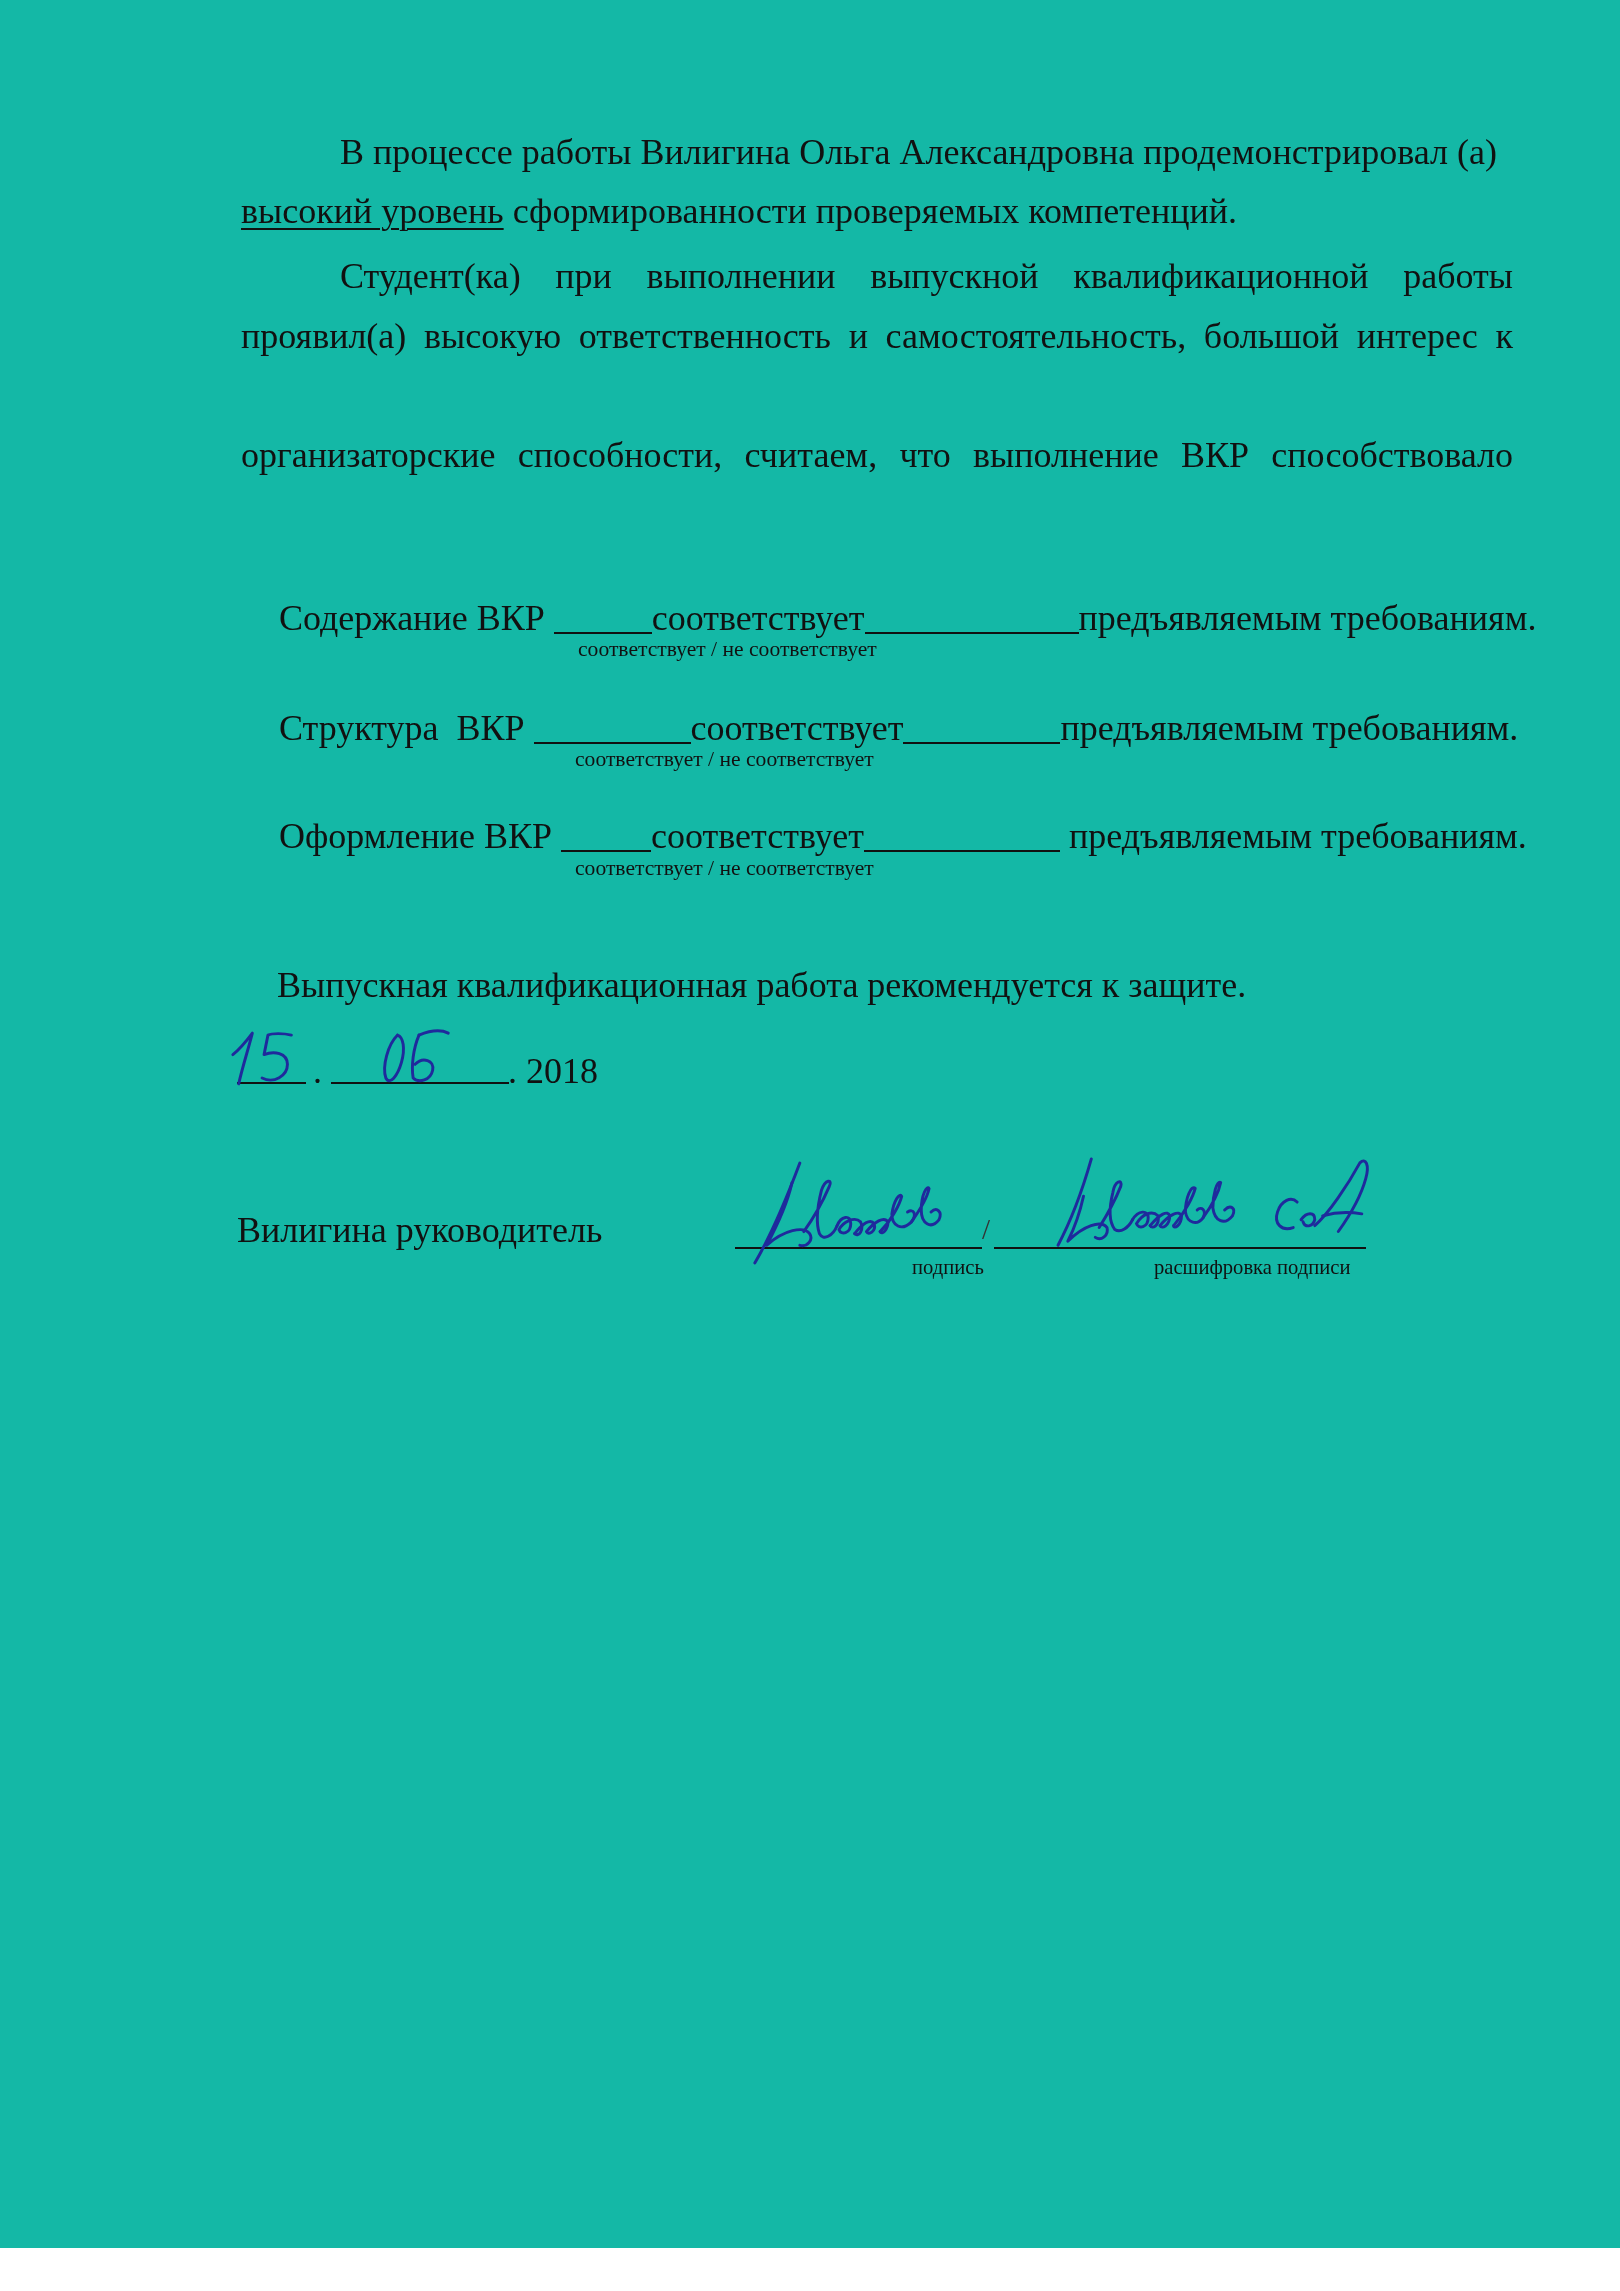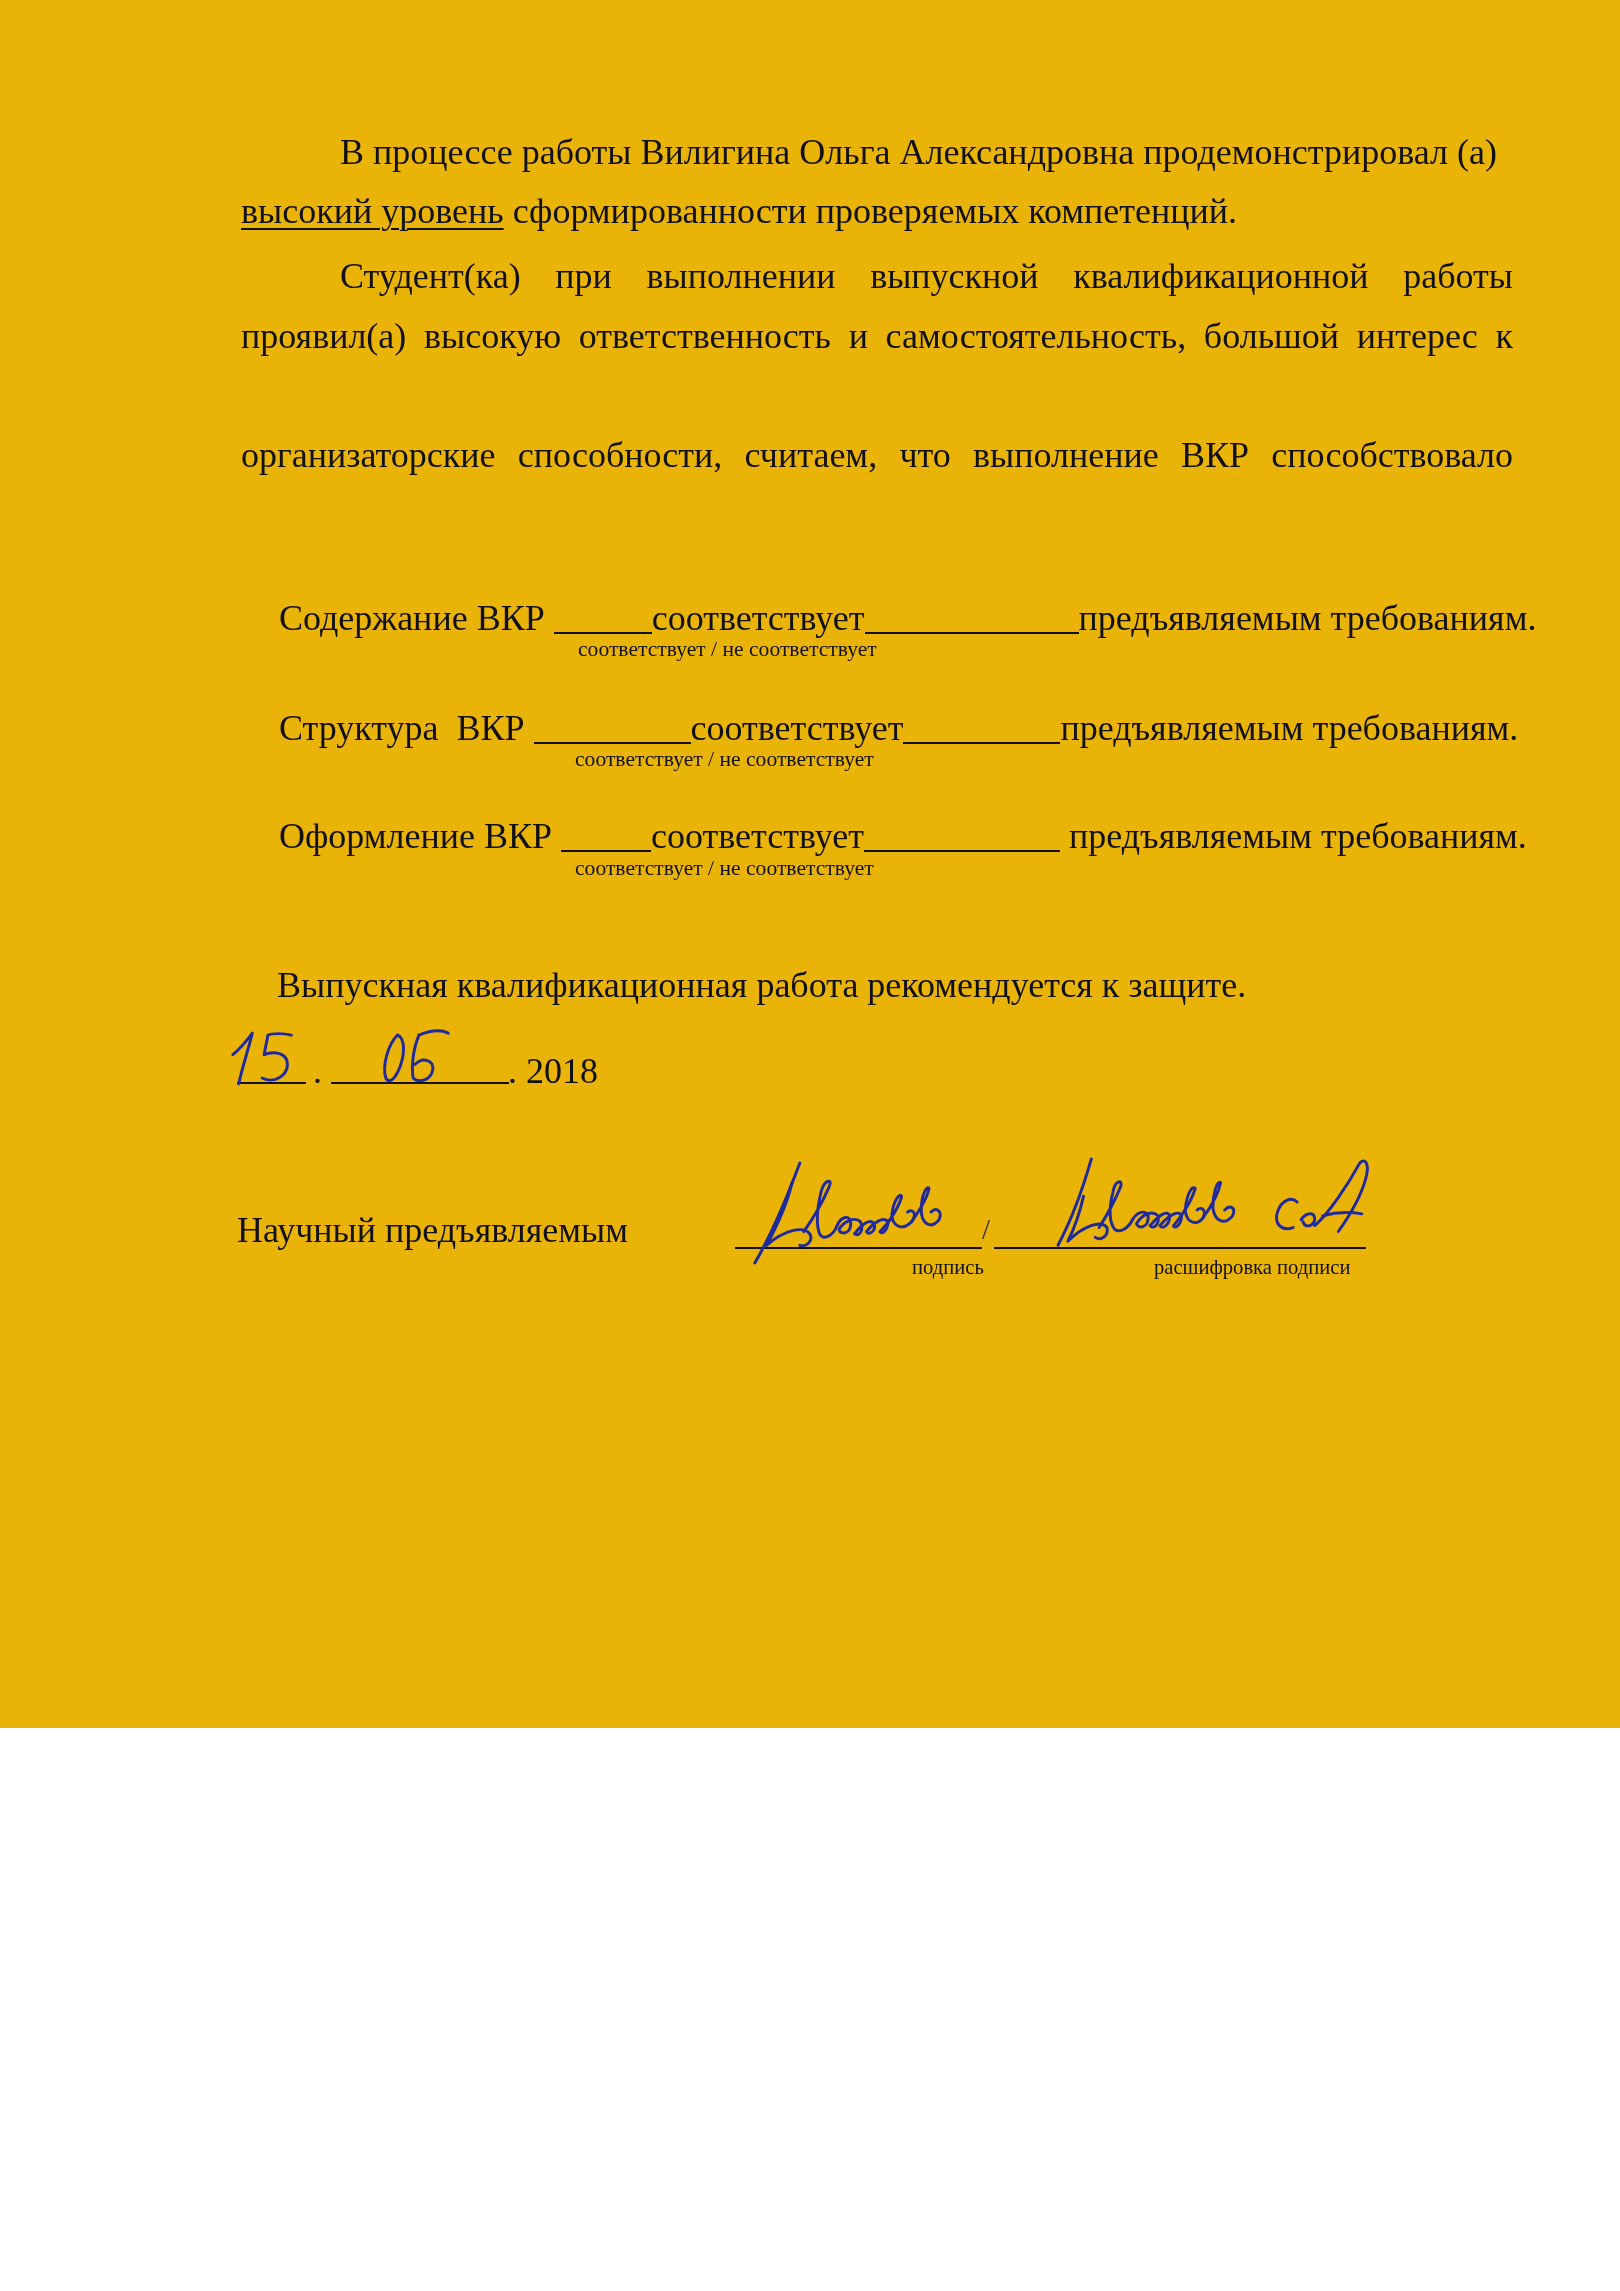--- a/index.html
+++ b/index.html
@@ -1,18 +1,18 @@
 <!DOCTYPE html>
 <html><head>
 <meta charset="utf-8">
 <style>
   html, body { margin: 0; padding: 0; background: #ffffff; }
   body { width: 1620px; height: 2292px; position: relative; overflow: hidden;
          font-family: "Liberation Serif", "DejaVu Serif", serif; color: #111111; }
-  .page { position: absolute; left: 0; top: 0; width: 1620px; height: 1728px; background: #eab308; }
+  .page { position: absolute; left: 0; top: 0; width: 1620px; height: 2248px; background: #14b8a6; }
   .t { position: absolute; white-space: nowrap; font-size: 36px; line-height: 1; }
   .just { position: absolute; left: 241px; width: 1272px; font-size: 36px; line-height: 1;
           text-align: justify; text-align-last: justify; white-space: nowrap; }
   .u { text-decoration: underline; text-decoration-thickness: 2px; text-underline-offset: 4.9px; }
   .blank { display: inline-block; border-bottom: 2px solid #111; height: 1px; vertical-align: baseline; margin-bottom: -3.9px; }
   .caption { position: absolute; font-size: 21.6px; line-height: 1; white-space: nowrap; color: #111; }
   .rule { position: absolute; height: 0; border-top: 2px solid #111; }
   .hand { position: absolute; }
   .hand svg { display: block; overflow: visible; }
   .hand path { fill: none; stroke: #1f2a9c; stroke-width: 3; stroke-linecap: round; stroke-linejoin: round; }
@@ -65,21 +65,21 @@
     </svg>
   </div>
   <div class="hand" style="left:380px; top:1027px;">
     <svg width="78" height="61" viewBox="0 0 80 62">
       <path d="M18 8 C8 18 2 40 6 52 C10 60 18 50 22 36 C26 22 24 10 18 8"></path>
       <path d="M40 8 C34 22 32 40 34 52 C40 58 52 54 54 44 C56 34 44 30 36 38"></path>
       <path d="M40 8 C50 4 62 2 70 6"></path>
     </svg>
   </div>
 
-  <div class="t" style="left:237px; top:1212px;">Научный предъявляемым</div>
+  <div class="t" style="left:237px; top:1212px;">Вилигина руководитель</div>
 
   <div class="rule" style="left:735px; top:1247px; width:247px;"></div>
   <div class="t" style="left:982px; top:1215px; font-size:29px; color:#333;">/</div>
   <div class="rule" style="left:994px; top:1247px; width:372px;"></div>
 
   <div class="caption" style="left:912px; top:1257px; font-size:20.6px;">подпись</div>
   <div class="caption" style="left:1154px; top:1257px; font-size:20.6px;">расшифровка подписи</div>
 
   <div class="hand" style="left:745px; top:1161px;">
     <svg width="235" height="108" viewBox="0 0 240 110">

